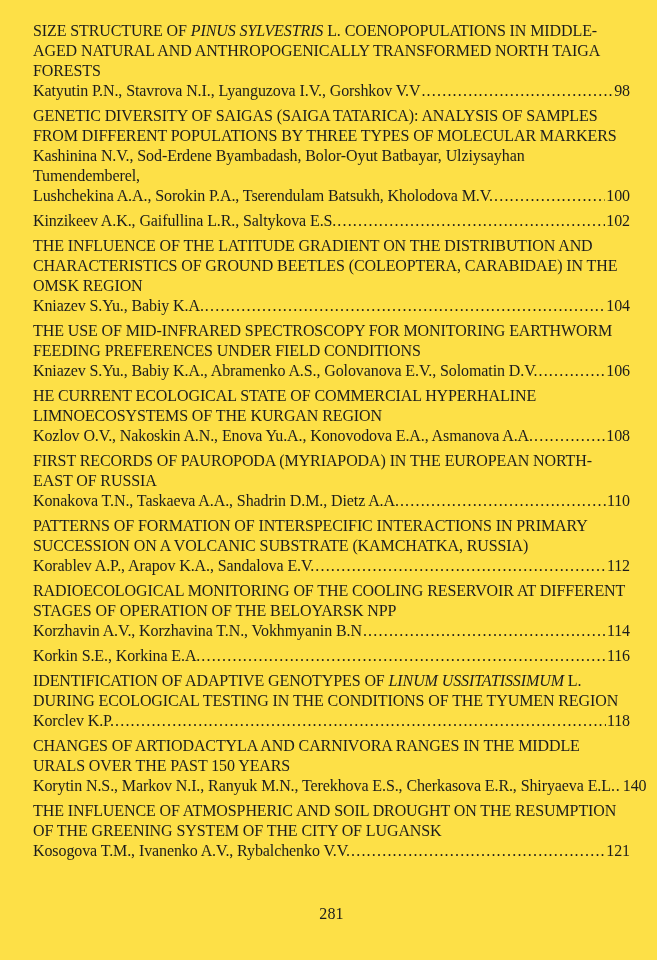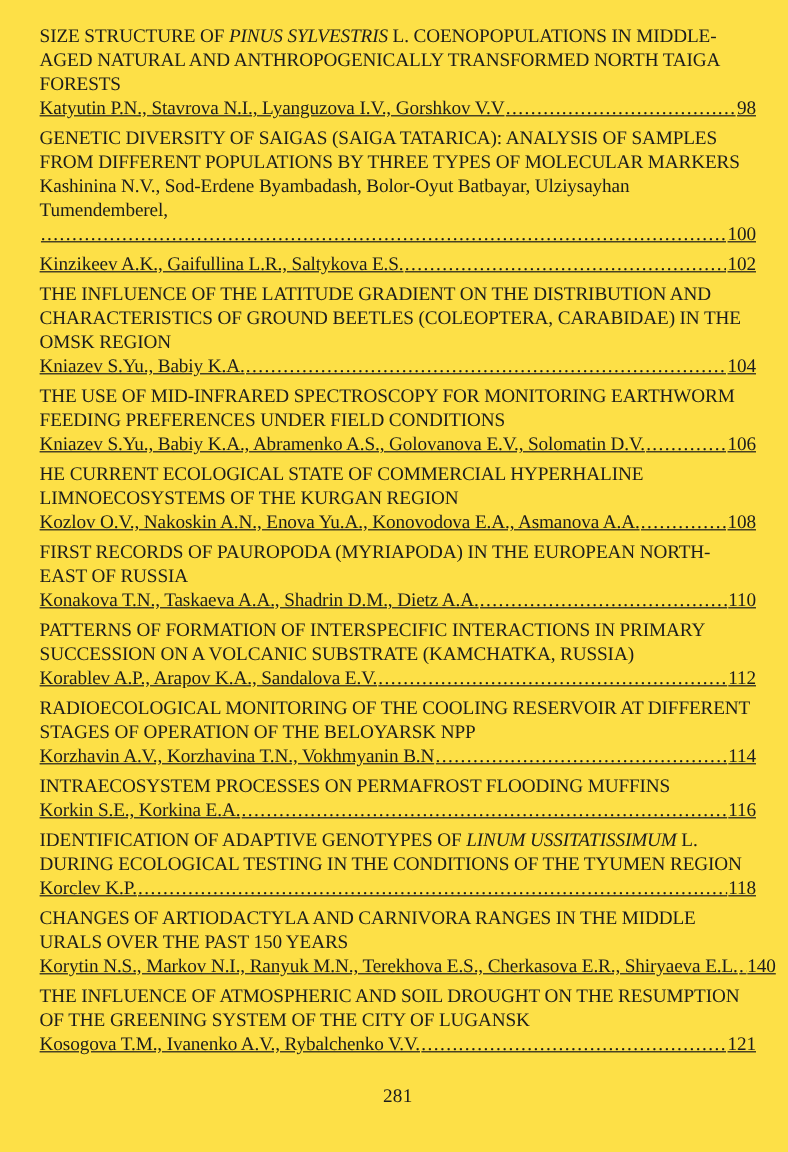--- a/index.html
+++ b/index.html
@@ -26,21 +26,20 @@
     letter-spacing: -0.1px;
   }
   .entry + .entry { margin-top: 5px; }
   .title { text-align: left; }
   .title .it { font-style: italic; }
   .author-line { text-align: left; }
   .authors-last {
     display: flex;
     align-items: flex-end;
     width: 100%;
-    text-decoration: underline;
   }
   .authors {
     white-space: nowrap;
     flex: 0 0 auto;
   }
   .dots {
     flex: 1 1 auto;
     overflow: hidden;
     white-space: nowrap;
     min-width: 6px;
@@ -75,20 +74,21 @@
       <span class="pagenum">98</span>
     </div>
   </section>
 
   <section class="entry">
     <div class="title"><span>GENETIC DIVERSITY OF SAIGAS (SAIGA TATARICA): ANALYSIS OF SAMPLES FROM DIFFERENT POPULATIONS BY THREE TYPES OF MOLECULAR MARKERS</span></div>
     <div class="authors-pre">
           <div class="author-line">Kashinina N.V., Sod-Erdene Byambadash, Bolor-Oyut Batbayar, Ulziysayhan Tumendemberel,</div>
         </div>
     <div class="authors-last">
+      <span class="authors">Lushchekina A.A., Sorokin P.A., Tserendulam Batsukh, Kholodova M.V. </span>
       <span class="dots">....................................................................................................................................................................................................................................................................</span>
       <span class="pagenum">100</span>
     </div>
   </section>
 
   <section class="entry">
     <div class="authors-pre"></div>
     <div class="authors-last">
       <span class="authors">Kinzikeev A.K., Gaifullina L.R., Saltykova E.S. </span>
       <span class="dots">....................................................................................................................................................................................................................................................................</span>
@@ -150,21 +150,20 @@
     <div class="title"><span>RADIOECOLOGICAL MONITORING OF THE COOLING RESERVOIR AT DIFFERENT STAGES OF OPERATION OF THE BELOYARSK NPP</span></div>
     <div class="authors-pre"></div>
     <div class="authors-last">
       <span class="authors">Korzhavin A.V., Korzhavina T.N., Vokhmyanin B.N</span>
       <span class="dots">....................................................................................................................................................................................................................................................................</span>
       <span class="pagenum">114</span>
     </div>
   </section>
 
   <section class="entry">
-    <div class="title"><span>INTRAECOSYSTEM PROCESSES ON PERMAFROST FLOODING MUFFINS</span></div>
     <div class="authors-pre"></div>
     <div class="authors-last">
       <span class="authors">Korkin S.E., Korkina E.A. </span>
       <span class="dots">....................................................................................................................................................................................................................................................................</span>
       <span class="pagenum">116</span>
     </div>
   </section>
 
   <section class="entry">
     <div class="title"><span>IDENTIFICATION OF ADAPTIVE GENOTYPES OF </span><span class="it">LINUM USSITATISSIMUM</span><span> L. DURING ECOLOGICAL TESTING IN THE CONDITIONS OF THE TYUMEN REGION</span></div>

